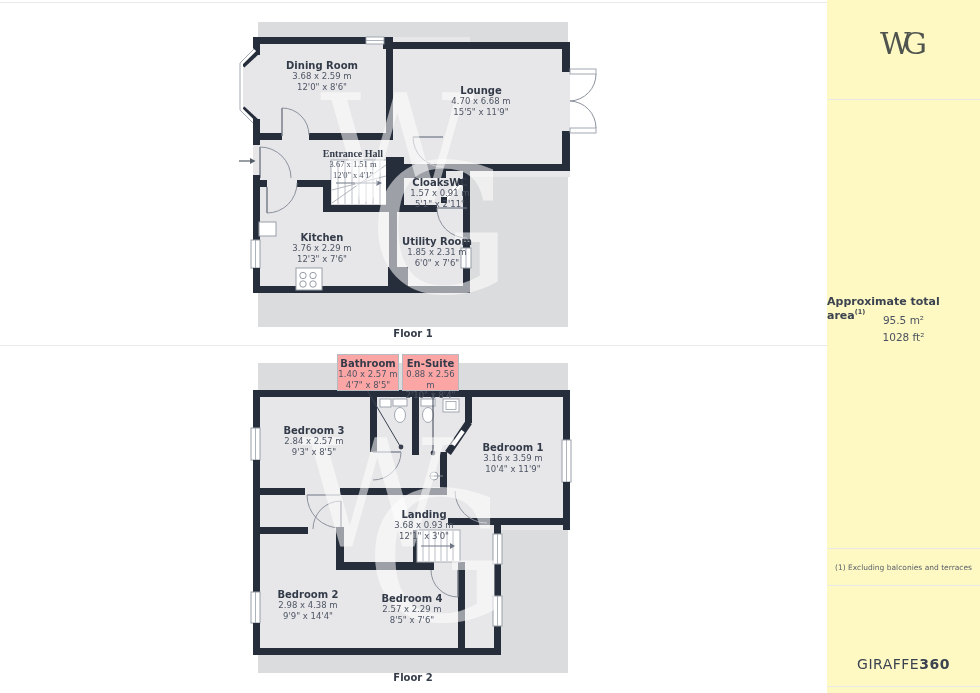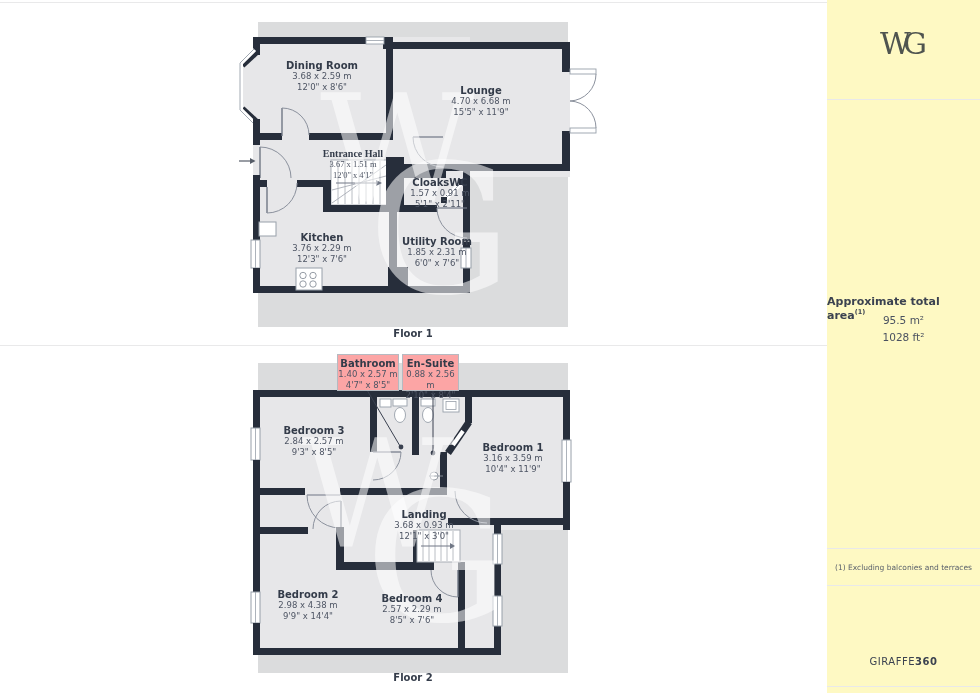--- a/index.html
+++ b/index.html
@@ -24,21 +24,21 @@
   .logo{position:absolute;left:0;top:26px;width:153px;text-align:center;
         font-family:"DejaVu Serif",serif;font-size:30px;color:#4f544f;}
   .logo .logo-g{margin-left:-8px;}
   .area-title{position:absolute;left:0;top:295px;width:153px;
               font-size:11px;font-weight:700;color:#3b4250;}
   .area-title sup{font-size:6.5px;}
   .area-val{position:absolute;left:0;width:153px;text-align:center;font-size:10.5px;color:#4a5160;}
   .small-note{position:absolute;left:7px;width:139px;text-align:center;
               font-size:7.5px;color:#585f6a;line-height:9.8px;}
   .brand{position:absolute;left:0;top:656px;width:153px;text-align:center;
-         font-size:10px;color:#3b4250;letter-spacing:0.5px;}
+         font-size:14px;color:#3b4250;letter-spacing:0.5px;}
   .brand .brand-bold{font-weight:700;}
 </style>
 </head>
 <body>
 
 <svg class="plan-svg" width="980" height="693" viewBox="0 0 980 693">
   <g fill="none">
 
     <rect x="258" y="22" width="310" height="305" fill="#dbdcdd"></rect>
     <rect x="258" y="363" width="310" height="310" fill="#dbdcdd"></rect>

